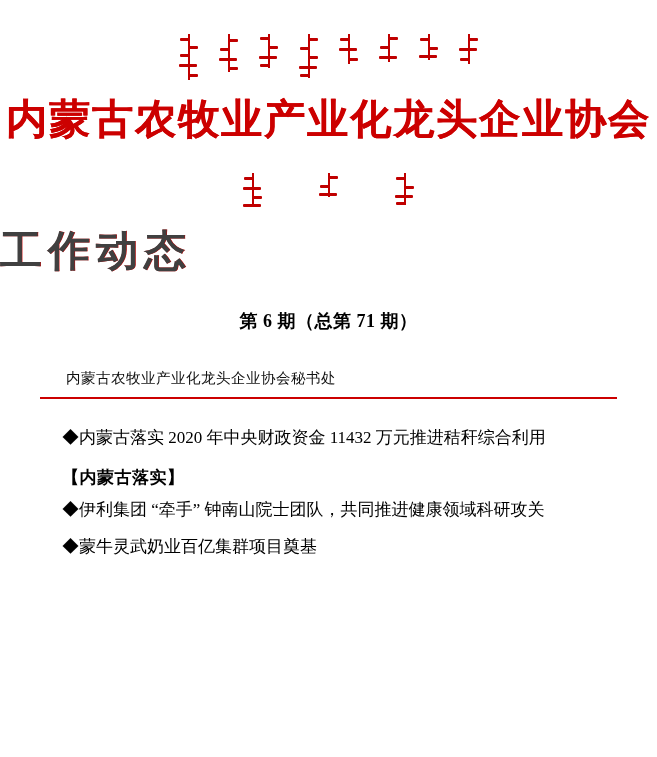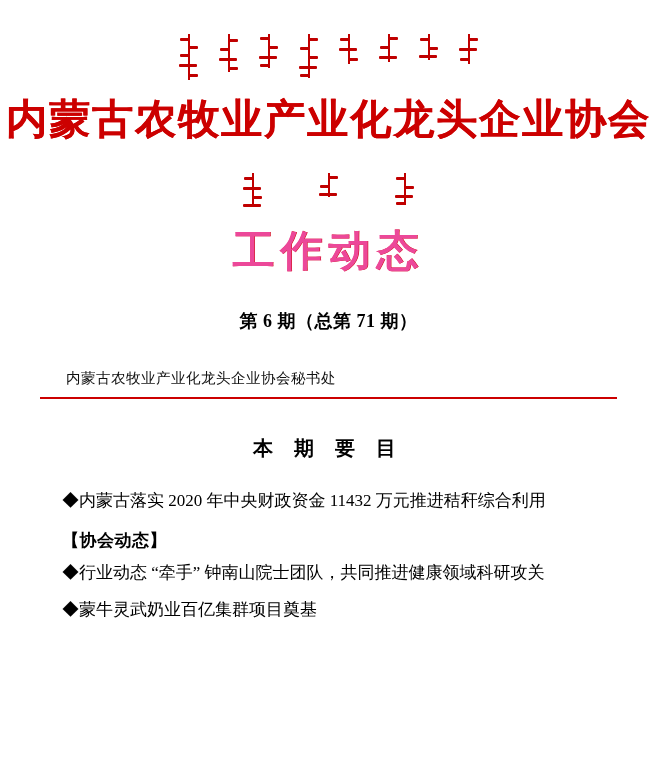--- a/index.html
+++ b/index.html
@@ -65,22 +65,22 @@
     text-align: center;
     color: #cc0000;
     font-family: "Liberation Serif", serif;
     font-weight: bold;
     font-size: 41px;
     letter-spacing: 2px;
     margin-top: 12px;
     text-shadow: 0.5px 0 0 #cc0000;
   }
   .title-sub {
-    text-align: center;
-    color: #ec4899;
+    text-align: left;
+    color: #404040;
     font-family: Liberation Mono, monospace;
     font-weight: bold;
     font-size: 42px;
     letter-spacing: 6px;
     margin-top: 16px;
     text-shadow: 0.5px 0 0 #cc0000;
   }
 
   
   .issue {
@@ -250,25 +250,24 @@
   <div class="title-sub">工作动态</div>
 
   <div class="issue">第 6 期（总第 71 期）</div>
 
   <div class="meta-row">
     <div class="publisher">内蒙古农牧业产业化龙头企业协会秘书处</div>
   </div>
 
   <div class="rule"></div>
 
-  <div class="contents-title">本 期 要 目</div>
 
   <div class="section">
     <div class="entry">◆内蒙古落实 2020 年中央财政资金 11432 万元推进秸秆综合利用</div>
   </div>
 
   <div class="section" style="margin-top:12px;">
-    <div class="section-head">【协会动态】</div>
-    <div class="entry">◆行业动态 “牵手” 钟南山院士团队，共同推进健康领域科研攻关</div>
+    <div class="section-head">【内蒙古落实】</div>
+    <div class="entry">◆伊利集团 “牵手” 钟南山院士团队，共同推进健康领域科研攻关</div>
     <div class="entry">◆蒙牛灵武奶业百亿集群项目奠基</div>
   </div>
 
 </div>
 
 </body></html>

